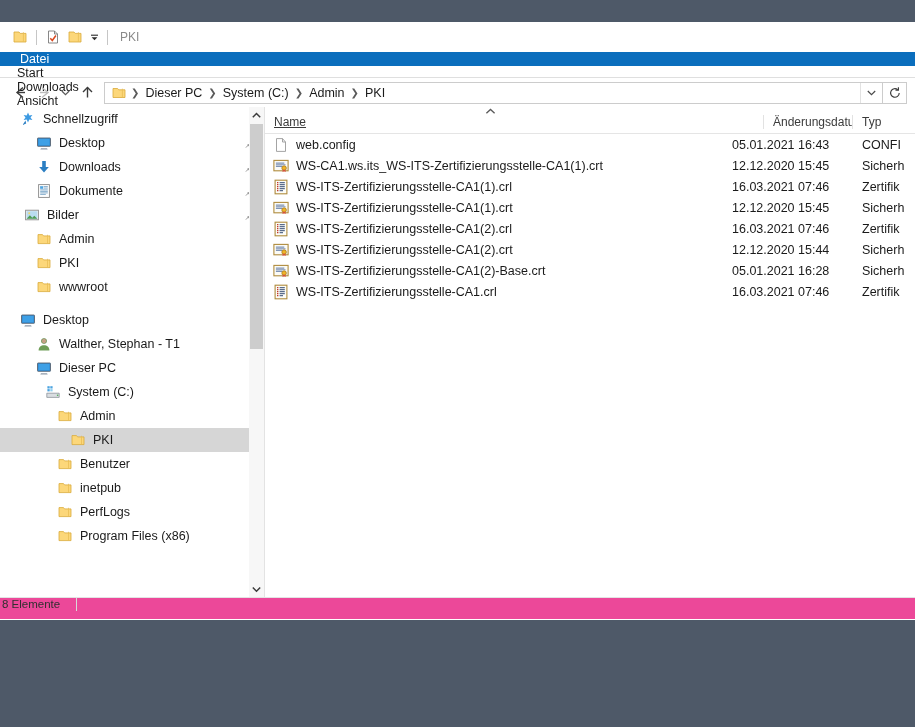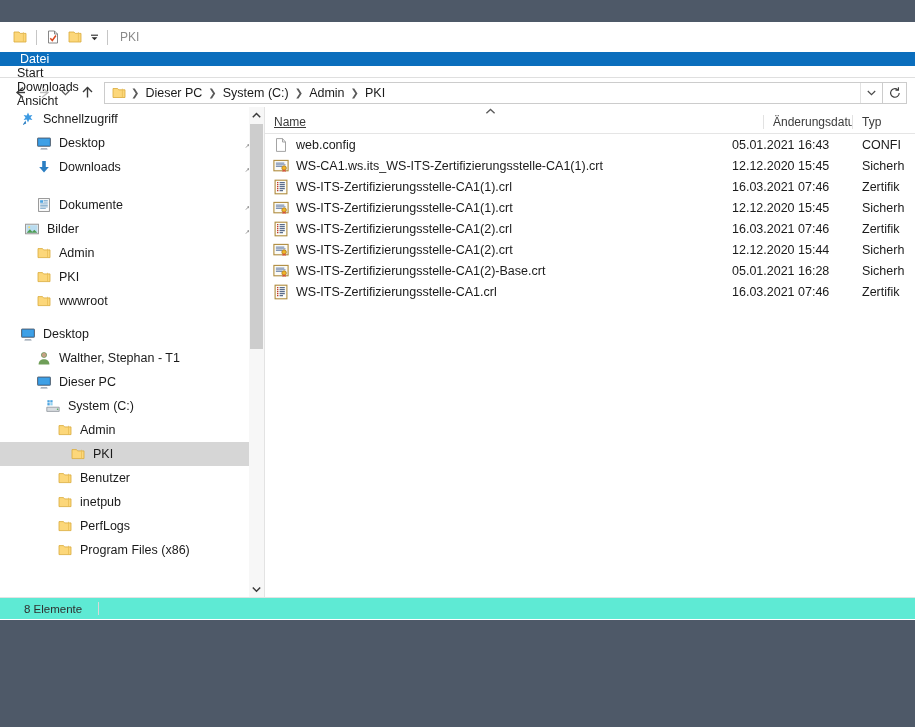--- a/index.html
+++ b/index.html
@@ -312,23 +312,22 @@
     flex: 0 0 16px;
     margin-right: 7px;
     display: flex; align-items: center; justify-content: center;
   }
 
   
   .statusbar {
     height: 22px;
     border-top: 1px solid #e3e3e3;
     display: flex;
-    align-items: center;
-    padding-left: 24px;
-    background: #5eead4;
+    padding-left: 2px;
+    background: #ec4899;
     box-sizing: border-box;
   }
   .status-text {
     font-size: 11.5px;
     color: #303030;
     white-space: nowrap;
   }
   .status-sep {
     width: 1px;
     height: 13px;
@@ -473,21 +472,21 @@
               </svg>
             </span>
             <span>Downloads</span>
             <span class="pin">
               <svg width="11" height="11" viewBox="0 0 11 11">
                 <path d="M6.4 0.9l3.7 3.7-1.1 1.1-0.9-0.3-2.2 2.2 0.4 1.5-1 1L2.1 7.5l1-1 1.5 0.4 2.2-2.2-0.3-0.9z" fill="#9b9b9b"></path>
                 <path d="M3.6 7.3L0.9 10.1" stroke="#9b9b9b" stroke-width="1"></path>
               </svg>
             </span>
           </div>
-          <div class="tree-item" style="padding-left: 36px; margin-top: 14px;">
+          <div class="tree-item" style="padding-left: 36px;">
             <span class="tree-ico">
               <svg width="16" height="16" viewBox="0 0 16 16">
                 <rect x="2.6" y="1.6" width="10.8" height="12.8" fill="#fdfdfd" stroke="#8a8a8a" stroke-width="0.9"></rect>
                 <rect x="4.1" y="3.2" width="3" height="2.6" fill="#4da3e0"></rect>
                 <path d="M7.6 3.6h4.2M7.6 5.1h4.2M4.2 6.9h7.6M4.2 8.4h7.6M4.2 9.9h7.6M4.2 11.4h5.6" stroke="#6f9fc4" stroke-width="0.85"></path>
               </svg>
             </span>
             <span>Dokumente</span>
             <span class="pin">
               <svg width="11" height="11" viewBox="0 0 11 11">

